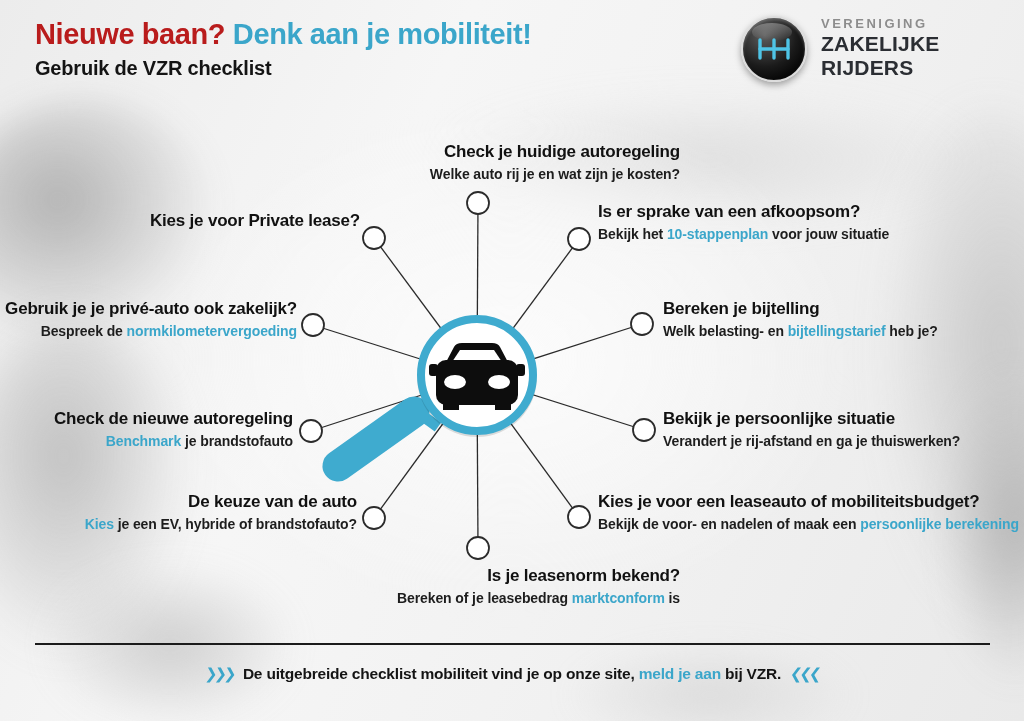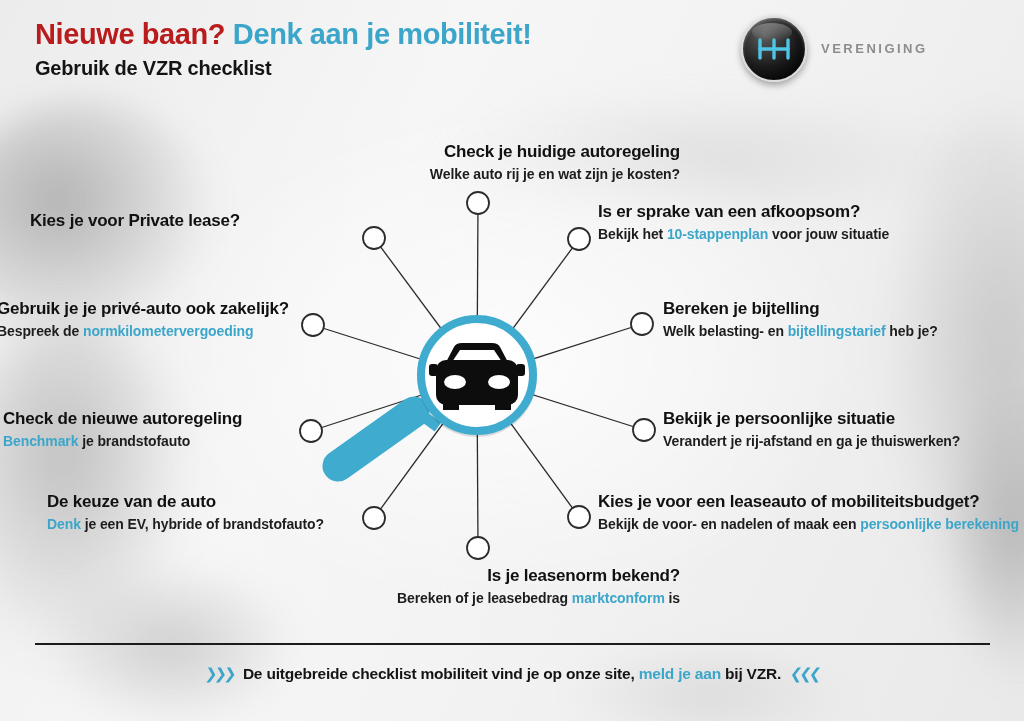--- a/index.html
+++ b/index.html
@@ -40,21 +40,21 @@
   .logo-text .l2{font-size:21px;letter-spacing:.2px;color:#2b2e33;font-weight:bold;}
 
   
   #diagram{position:absolute;left:0;top:0;}
 
   
   .item{position:absolute;line-height:1.32;}
   .item .t{font-size:17px;font-weight:bold;color:#111;white-space:nowrap;letter-spacing:-.2px;}
   .item .s{font-size:14px;font-weight:bold;color:#1d1d1d;white-space:nowrap;margin-top:2px;letter-spacing:-.1px;}
   .item .hl{color:#3BA6CA;}
-  .al-r{}
+  .al-r{text-align:right;}
   .al-l{text-align:left;}
   .al-c{text-align:right;}
 
   
   .divider{position:absolute;left:35px;top:643px;width:955px;height:2px;background:#1b1b1b;}
   .footer{position:absolute;left:0;top:665px;width:1024px;display:flex;justify-content:center;align-items:center;gap:9px;}
   .footer .chev{color:#3BA6CA;font-size:15px;font-weight:bold;letter-spacing:-3px;transform:skewX(-6deg);}
   .footer .ftext{font-size:15.5px;font-weight:bold;color:#141414;white-space:nowrap;letter-spacing:-.2px;}
   .footer .ftext .hl{color:#3BA6CA;}
 </style>
@@ -84,20 +84,21 @@
       <g stroke="#4FC4E6" stroke-width="3.4" stroke-linecap="round" fill="none">
         <line x1="-14" y1="0" x2="14" y2="0"></line>
         <line x1="-14" y1="-9" x2="-14" y2="9"></line>
         <line x1="0" y1="-9" x2="0" y2="9"></line>
         <line x1="14" y1="-9" x2="14" y2="9"></line>
       </g>
     </svg>
   </div>
   <div class="logo-text">
     <div class="l1">VERENIGING</div>
+    <div class="l2">ZAKELIJKE RIJDERS</div>
   </div>
 </div>
 
 <svg id="diagram" width="1024" height="721" viewBox="0 0 1024 721">
   <g stroke="#2b2b2b" stroke-width="1.3">
     <line x1="477" y1="377" x2="478" y2="203"></line>
     <line x1="477" y1="377" x2="374" y2="238"></line>
     <line x1="477" y1="377" x2="579" y2="239"></line>
     <line x1="477" y1="377" x2="313" y2="325"></line>
     <line x1="477" y1="377" x2="642" y2="324"></line>
@@ -173,21 +174,21 @@
   <div class="s"><span></span><span class="hl">Benchmark</span><span> je brandstofauto</span></div>
 </div>
 
 <div class="item al-l" style="left:663px;top:408px;width:350px;">
   <div class="t">Bekijk je persoonlijke situatie</div>
   <div class="s"><span>Verandert je rij-afstand en ga je thuiswerken?</span><span class="hl"></span><span></span></div>
 </div>
 
 <div class="item al-r" style="right:667px;top:491px;width:310px;">
   <div class="t">De keuze van de auto</div>
-  <div class="s"><span class="hl">Denk</span><span></span><span> je een EV, hybride of brandstofauto?</span></div>
+  <div class="s"><span class="hl">Kies</span><span></span><span> je een EV, hybride of brandstofauto?</span></div>
 </div>
 
 <div class="item al-l" style="left:598px;top:491px;width:426px;">
   <div class="t">Kies je voor een leaseauto of mobiliteitsbudget?</div>
   <div class="s"><span>Bekijk de voor- en nadelen of maak een </span><span class="hl">persoonlijke berekening</span><span></span></div>
 </div>
 
 <div class="item al-c" style="left:280px;top:565px;width:400px;">
   <div class="t">Is je leasenorm bekend?</div>
   <div class="s"><span>Bereken of je leasebedrag </span><span class="hl">marktconform</span><span> is</span></div>

